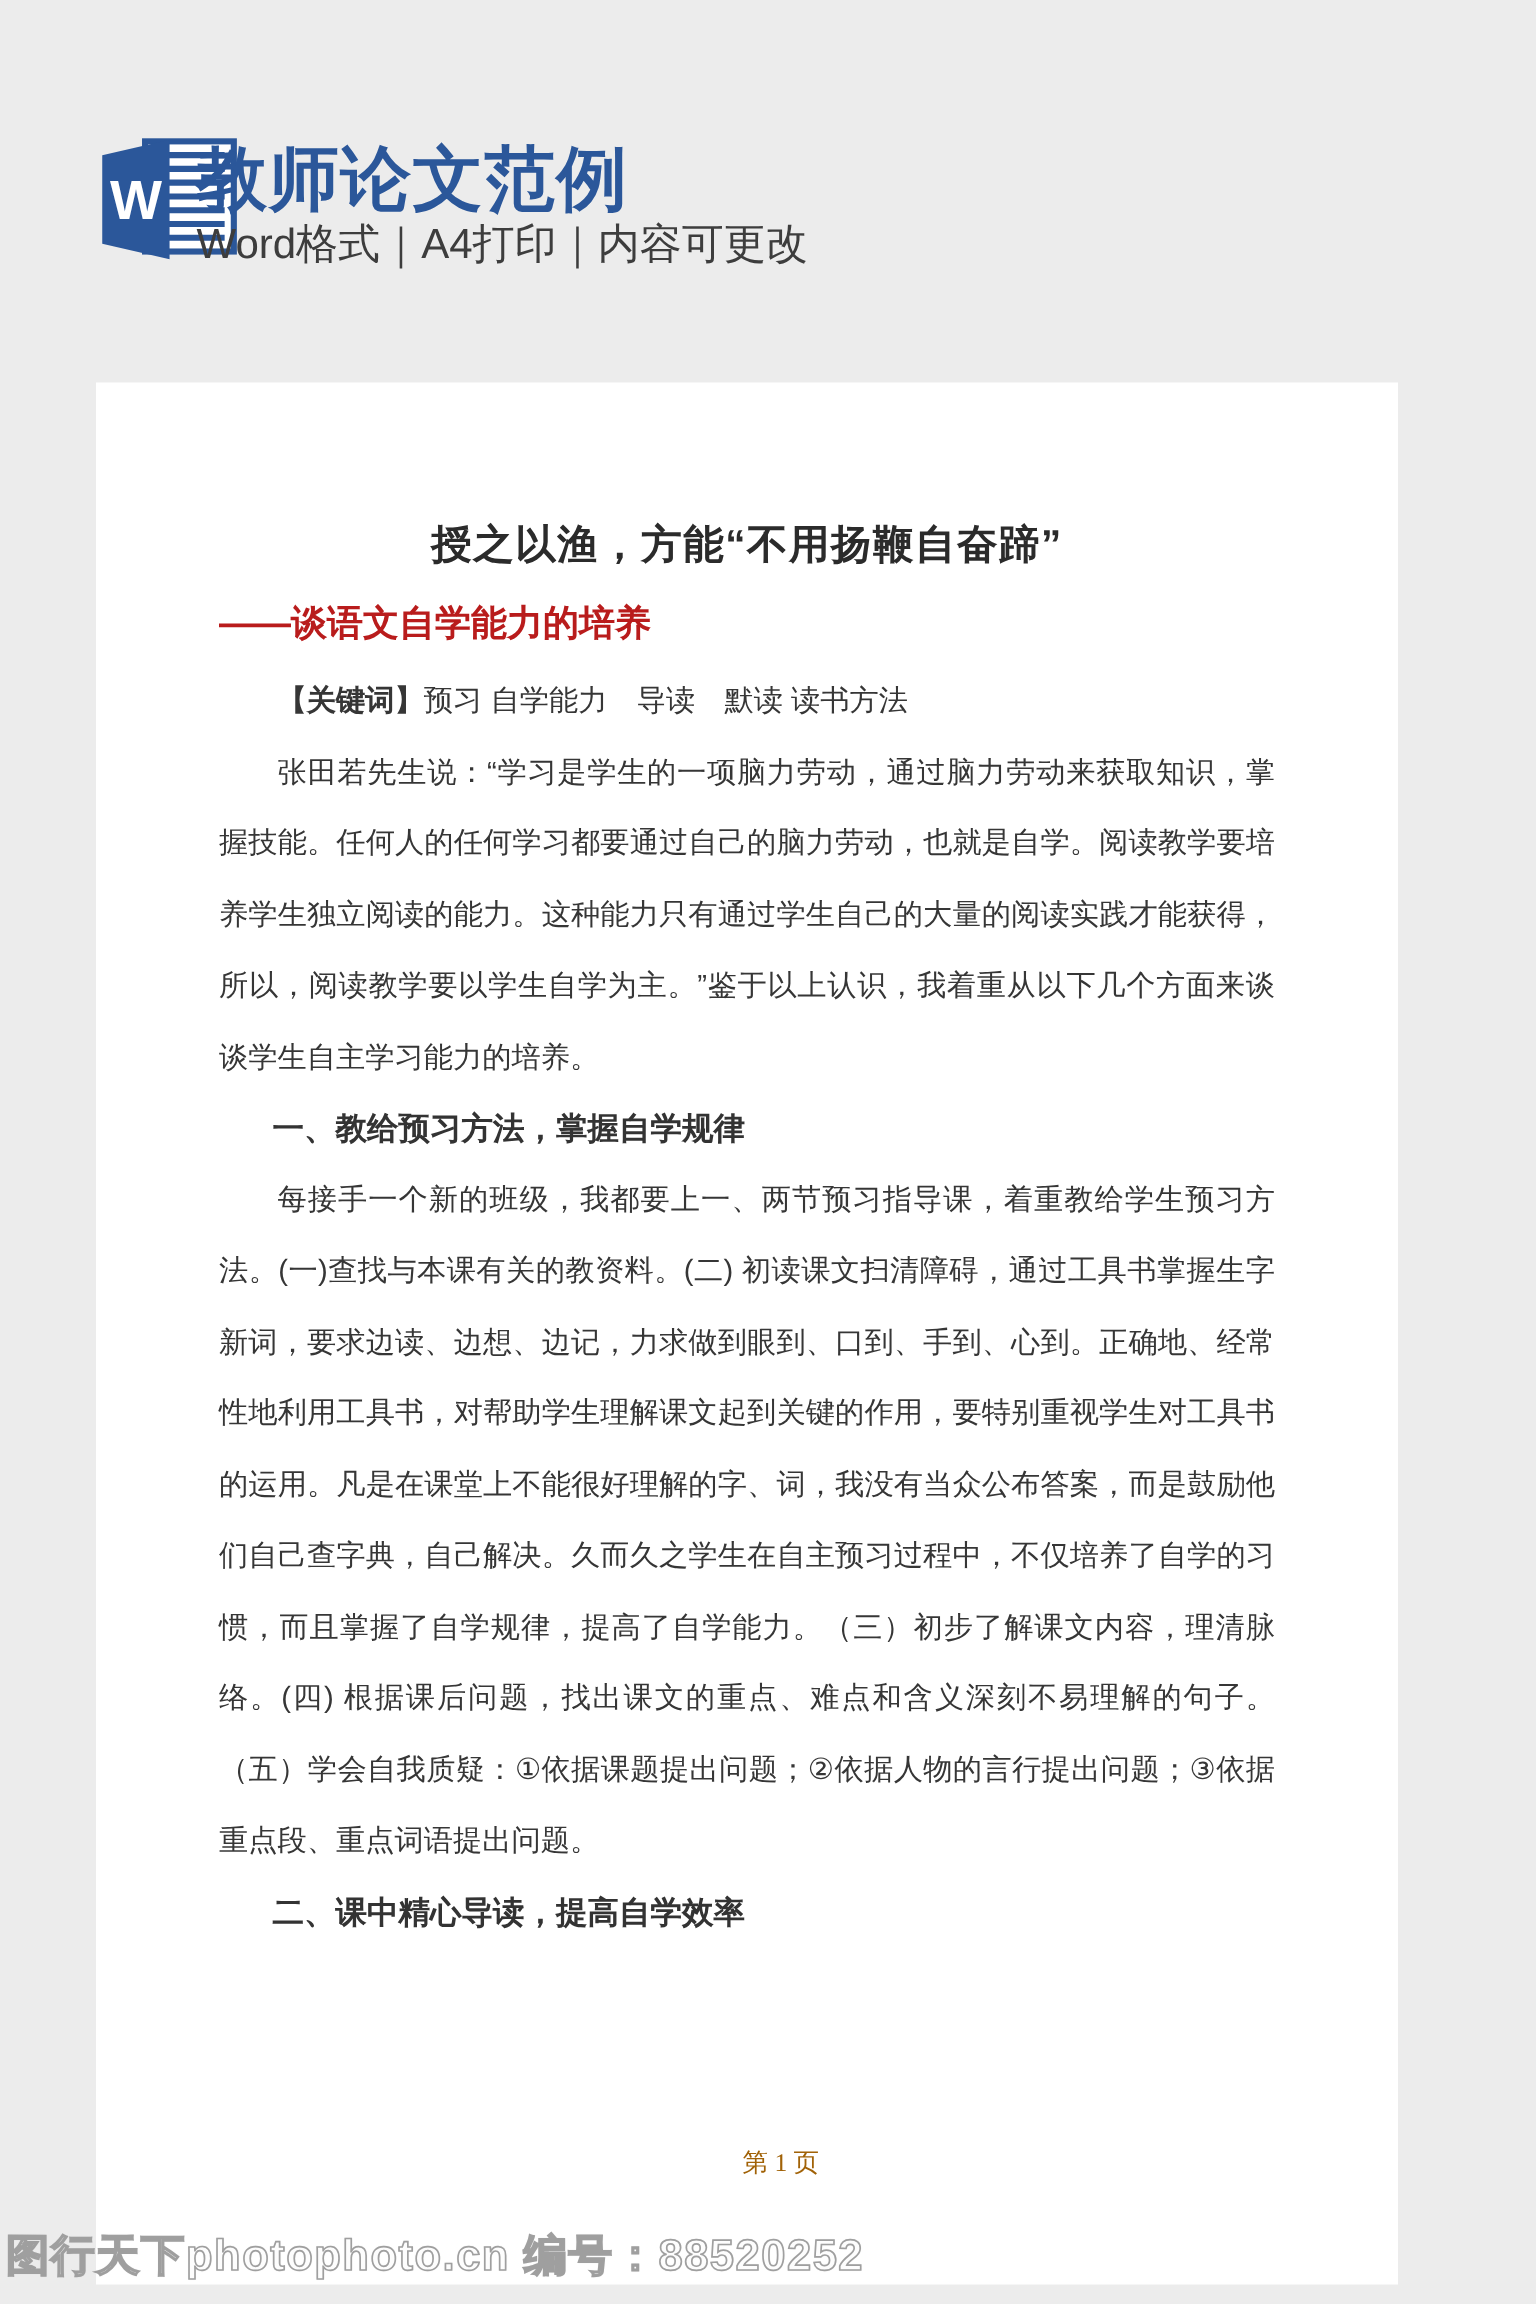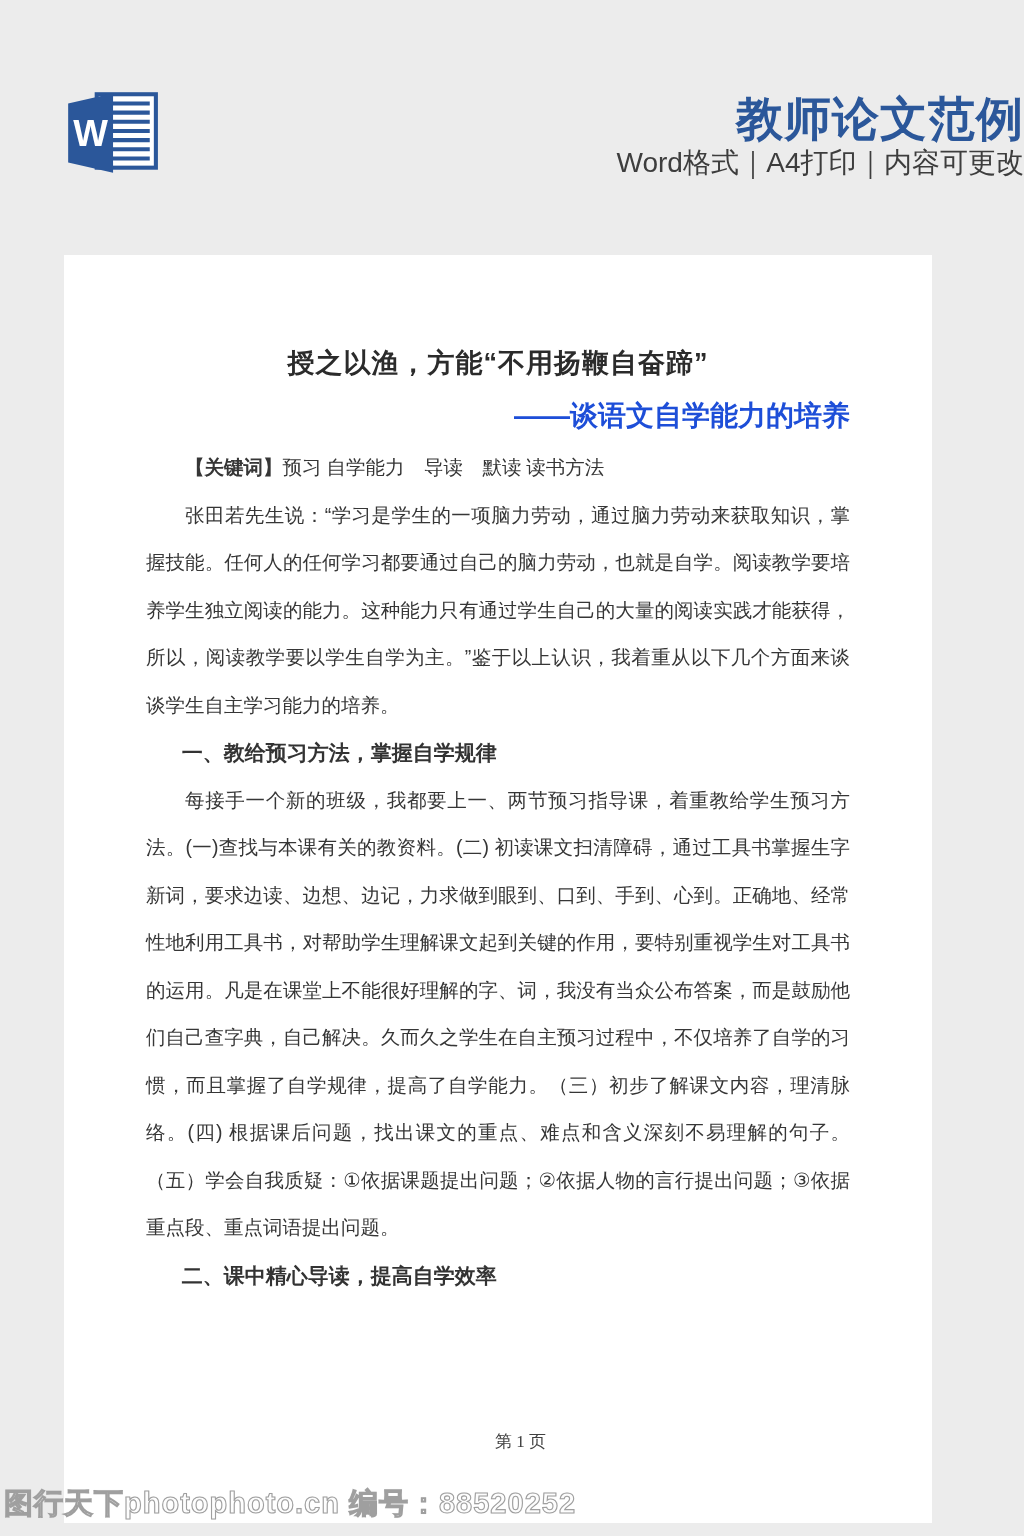--- a/index.html
+++ b/index.html
@@ -8,22 +8,22 @@
     background: #ececec;
     position: relative;
     overflow: hidden;
     font-family: "Liberation Sans", "DejaVu Sans", sans-serif;
   }
 
   
   .header { position: absolute; top: 0; left: 0; width: 1024px; height: 255px; }
   .word-icon { position: absolute; left: 60px; top: 90px; width: 102px; height: 86px; }
   .header-text {
-    position: absolute; left: 112px; right: 0; top: 92px;
-    text-align: right;
+    position: absolute; left: 131px; right: 0; top: 92px;
+    text-align: left;
   }
   .header-title {
     font-size: 47px; line-height: 54px; font-weight: bold;
     color: #2b579a; letter-spacing: 1px;
   }
   .header-subtitle {
     font-size: 28px; line-height: 34px;
     color: #3d3d3d; font-weight: 500;
   }
 
@@ -34,44 +34,44 @@
     background: #ffffff;
     box-sizing: border-box;
     padding: 90px 82px 0 82px;
   }
   .doc-title {
     margin: 0; text-align: center;
     font-size: 27px; line-height: 36px; font-weight: bold;
     color: #2b2b2b; letter-spacing: 1px;
   }
   .doc-subtitle {
-    margin: 20px 0 0; text-align: right;
-    font-size: 28px; line-height: 30px; font-weight: bold;
-    color: #1d4ed8;
+    margin: 20px 0 0; text-align: left;
+    font-size: 24px; line-height: 30px; font-weight: bold;
+    color: #b91c1c;
   }
   .doc-body { margin-top: 13px; }
   .para {
     margin: 0;
     font-size: 19.5px; line-height: 47.5px;
     color: #363636; text-align: justify; text-indent: 2em;
     font-weight: 400;
   }
   .para b { font-weight: bold; }
-  .keywords { white-space: pre-wrap; font-family: Liberation Serif, serif; }
+  .keywords { white-space: pre-wrap; }
   .section-heading {
     margin: 0;
     font-size: 21px; line-height: 47.5px;
     color: #333333; font-weight: 700;
     text-indent: 1.7em; text-align: left;
   }
   .page-number {
     position: absolute; left: 16px; right: 0; bottom: 70px;
     text-align: center;
     font-family: "Liberation Serif", "DejaVu Serif", serif;
-    font-size: 17px; color: #404040; margin-left: 29px;
+    font-size: 17px; color: #a16207; margin-left: 29px;
   }
 
   
   .watermark {
     position: absolute; left: 4px; top: 1484px;
     font-size: 29px; font-weight: bold; letter-spacing: 1px;
     color: #fdfdfd;
     -webkit-text-stroke: 1.1px #9f9f9f;
     text-shadow: 0 0 1px #bdbdbd;
     white-space: nowrap;

